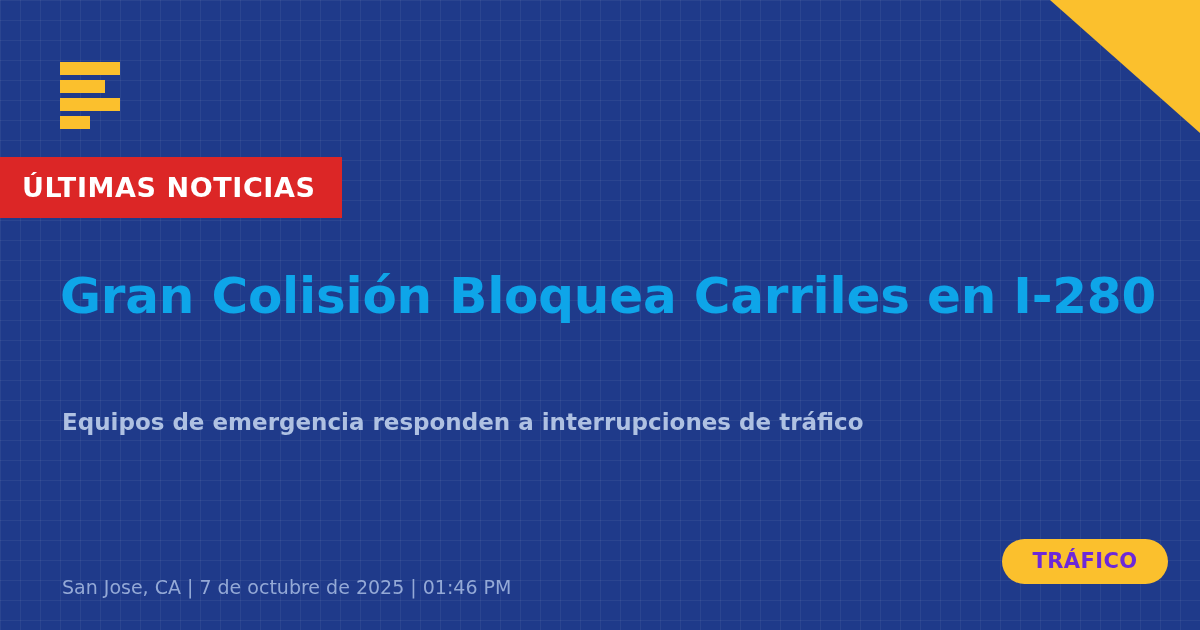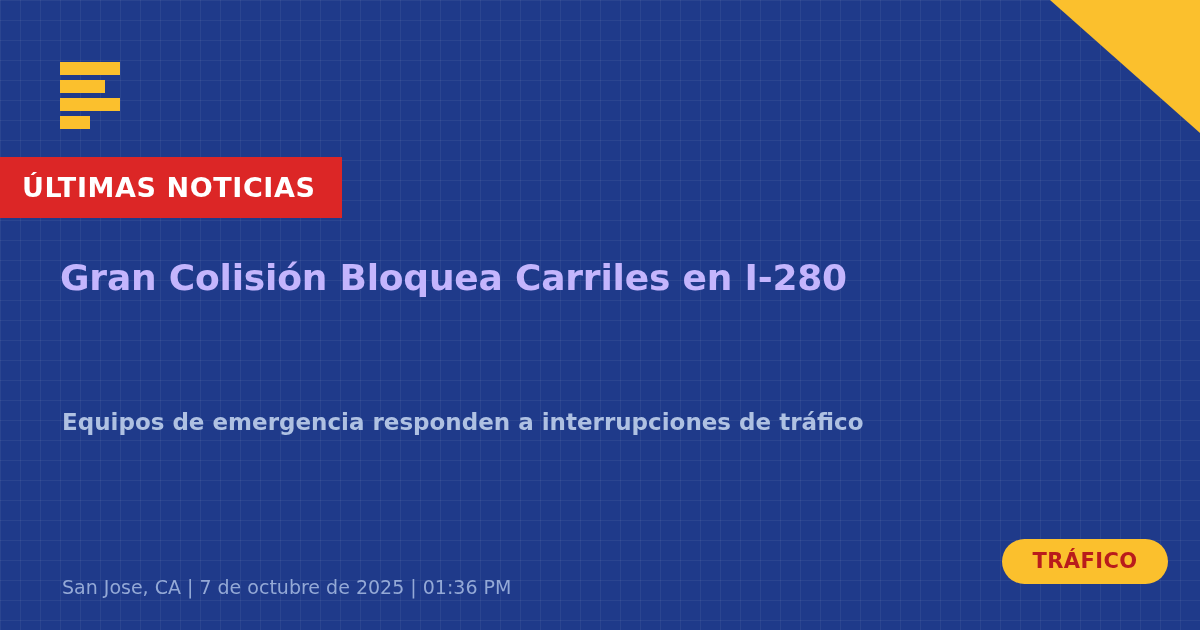--- a/index.html
+++ b/index.html
@@ -81,22 +81,22 @@
     line-height: 1;
     white-space: nowrap;
   }
 
   
   #headline {
     position: absolute;
     left: 60px;
     top: 234px;
     width: 1130px;
-    color: #c4b5fd;
-    font-size: 36px;
+    color: #0ea5e9;
+    font-size: 50px;
     font-weight: bold;
     line-height: 1.12;
     letter-spacing: -0.2px;
   }
 
   
   #subtitle {
     position: absolute;
     left: 62px;
     top: 384px;
@@ -125,21 +125,21 @@
     top: 539px;
     width: 166px;
     height: 45px;
     border-radius: 23px;
     background: #FBC02D;
     display: flex;
     align-items: center;
     justify-content: center;
   }
   #category-pill .label {
-    color: #b91c1c;
+    color: #6d28d9;
     font-size: 21px;
     font-weight: bold;
     letter-spacing: 0.4px;
     line-height: 1;
     white-space: nowrap;
   }
 </style>
 </head>
 <body>
 
@@ -157,19 +157,19 @@
   </div>
 
   <div id="breaking-badge">
     <span class="label">ÚLTIMAS NOTICIAS</span>
   </div>
 
   <h1 id="headline">Gran Colisión Bloquea Carriles en I-280</h1>
 
   <p id="subtitle">Equipos de emergencia responden a interrupciones de tráfico</p>
 
-  <div id="meta">San Jose, CA | 7 de octubre de 2025 | 01:36 PM</div>
+  <div id="meta">San Jose, CA | 7 de octubre de 2025 | 01:46 PM</div>
 
   <div id="category-pill">
     <span class="label">TRÁFICO</span>
   </div>
 
 </div>
 
 </body></html>

